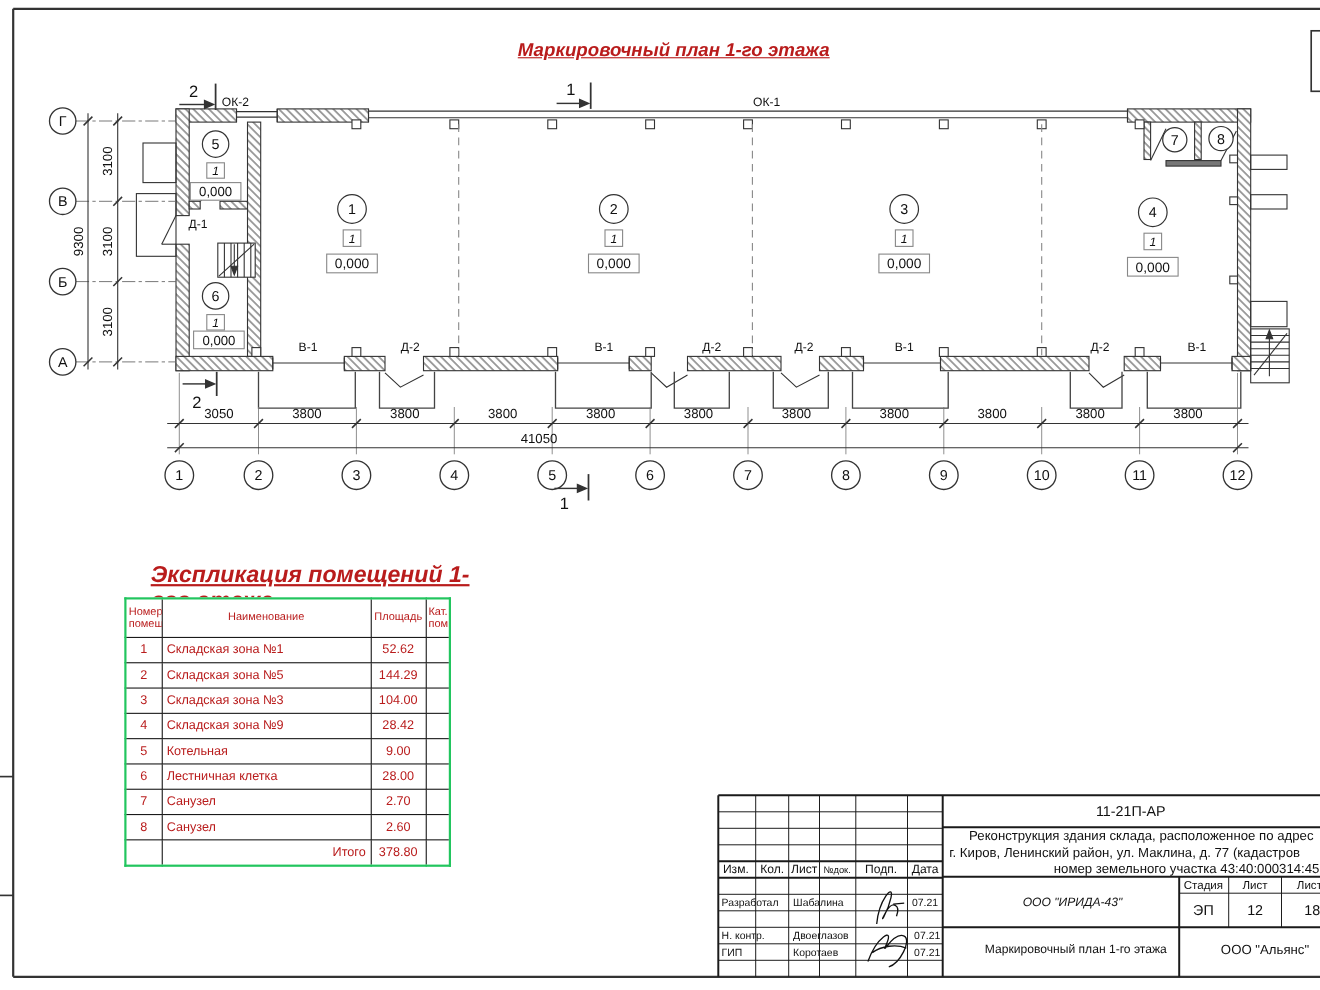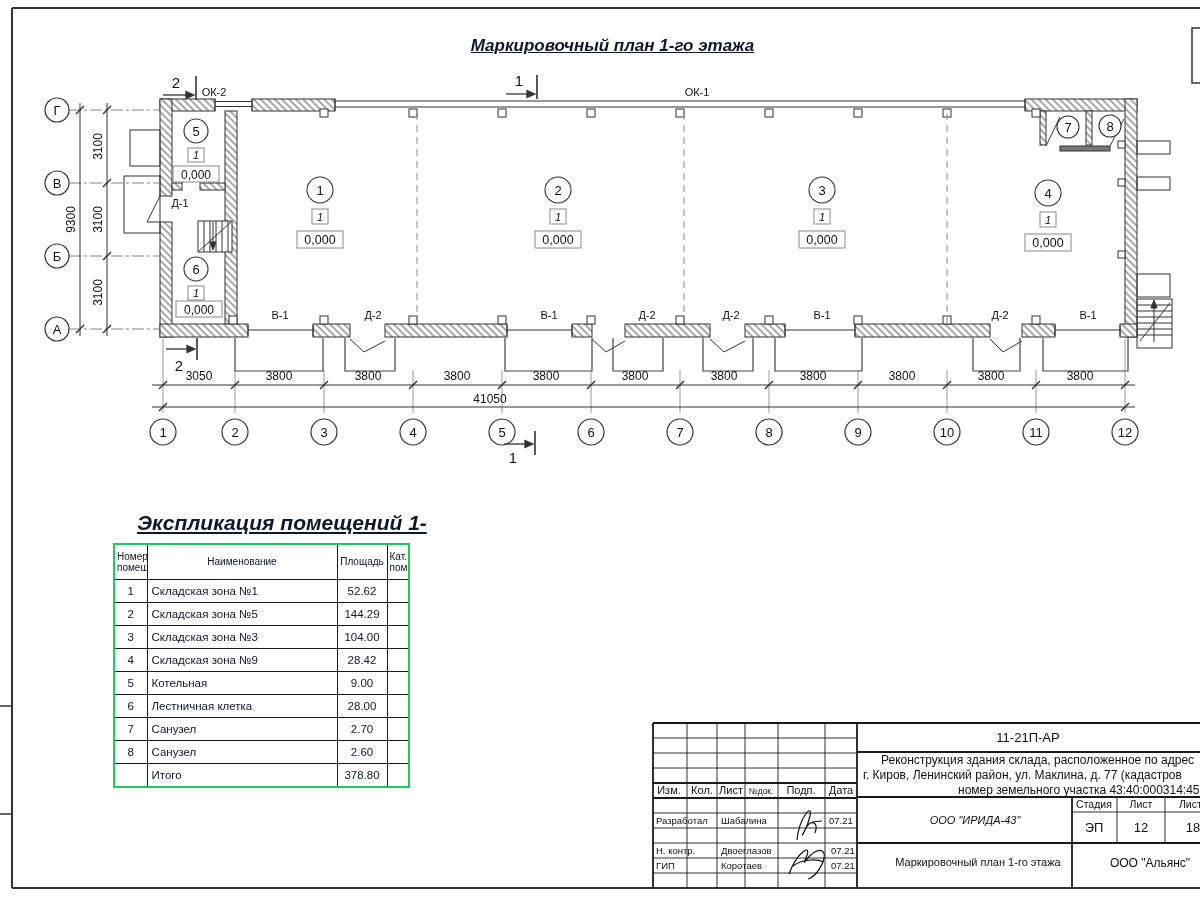--- a/index.html
+++ b/index.html
@@ -1,30 +1,30 @@
 <!DOCTYPE html>
 <html><head>
 <meta charset="utf-8">
 <style>
   html,body{margin:0;padding:0;background:#e8e8e8;}
   .sheet{position:relative;width:1200px;height:900px;background:#fff;overflow:hidden;
-         font-family:"Liberation Sans",sans-serif;color:#0f172a;}
+         font-family:"Liberation Sans",sans-serif;color:#b91c1c;}
   .abs{position:absolute;}
   #main-title{left:440px;top:36px;width:345px;text-align:center;
       font-size:17px;font-style:italic;font-weight:bold;text-decoration:underline;}
   #sched-title{left:122px;top:511px;width:290px;
       font-size:21px;font-style:italic;font-weight:bold;text-decoration:underline;margin-left:15px;}
   svg{position:absolute;left:0;top:0;font-family:"Liberation Sans",sans-serif;}
   svg text{fill:#111;}
   table.sched{position:absolute;left:113px;top:543px;border-collapse:collapse;
       table-layout:fixed;width:295px;border:2px solid #22c55e;font-size:11.5px;background:#fff;}
   .sched th,.sched td{border:1px solid #1a1a1a;padding:0 4px;height:22px;overflow:hidden;}
   .sched th{font-weight:normal;font-size:10px;line-height:1.15;white-space:pre-line;padding:2px;}
   .sched td.c{text-align:center;}
-  .sched td.r{}
+  .sched td.r{text-align:right;}
   .sched tr.hdr th{height:30px;}
 </style>
 </head>
 <body>
 
 <div class="sheet">
 
 <div class="abs" id="main-title">Маркировочный план 1-го этажа</div>
 <div class="abs" id="sched-title">Экспликация помещений 1-ого этажа</div>
 

